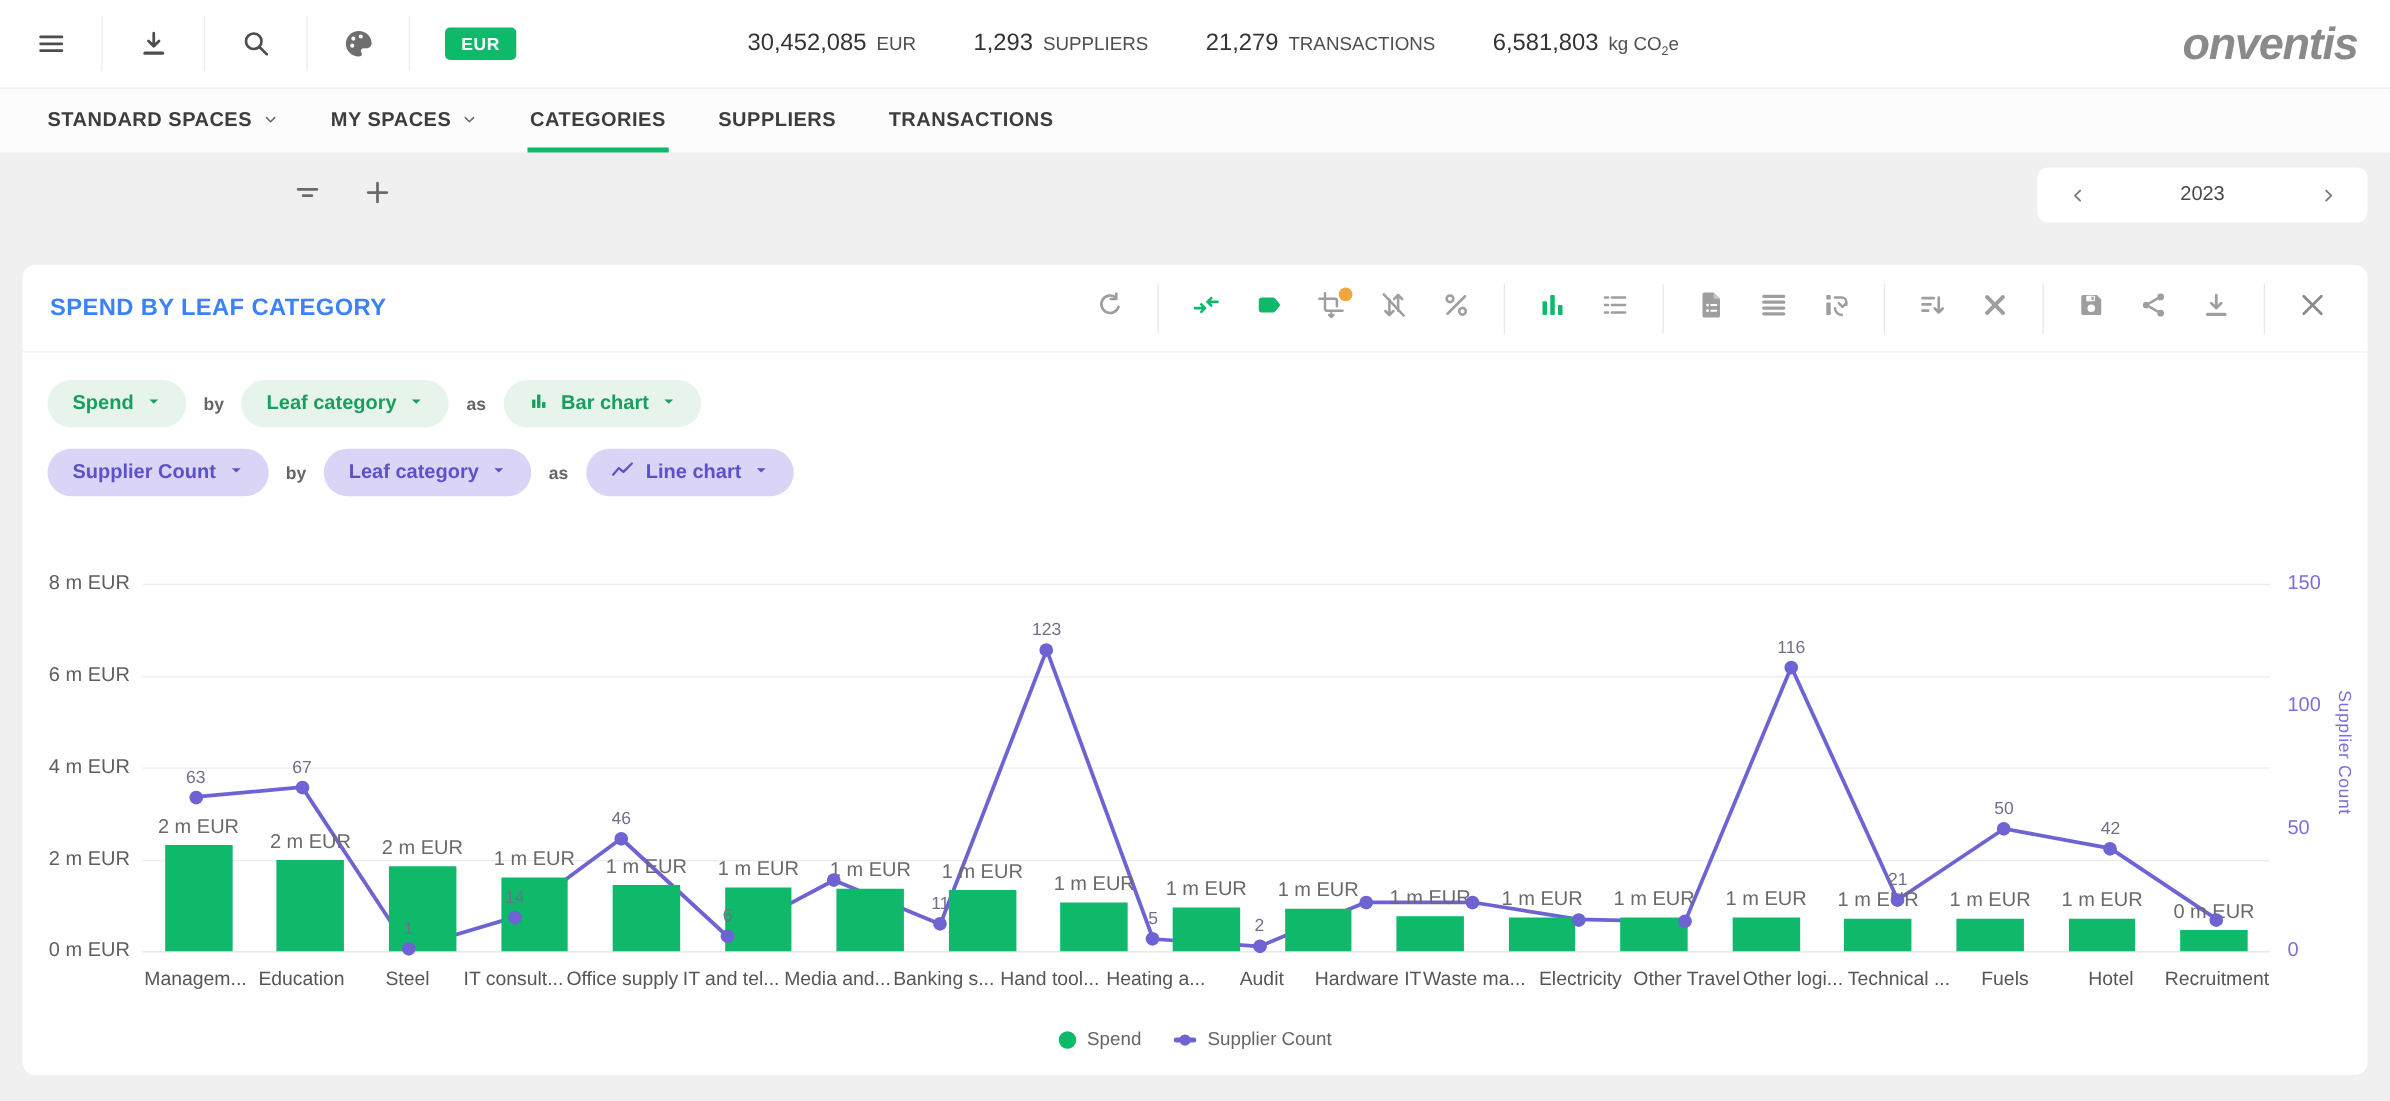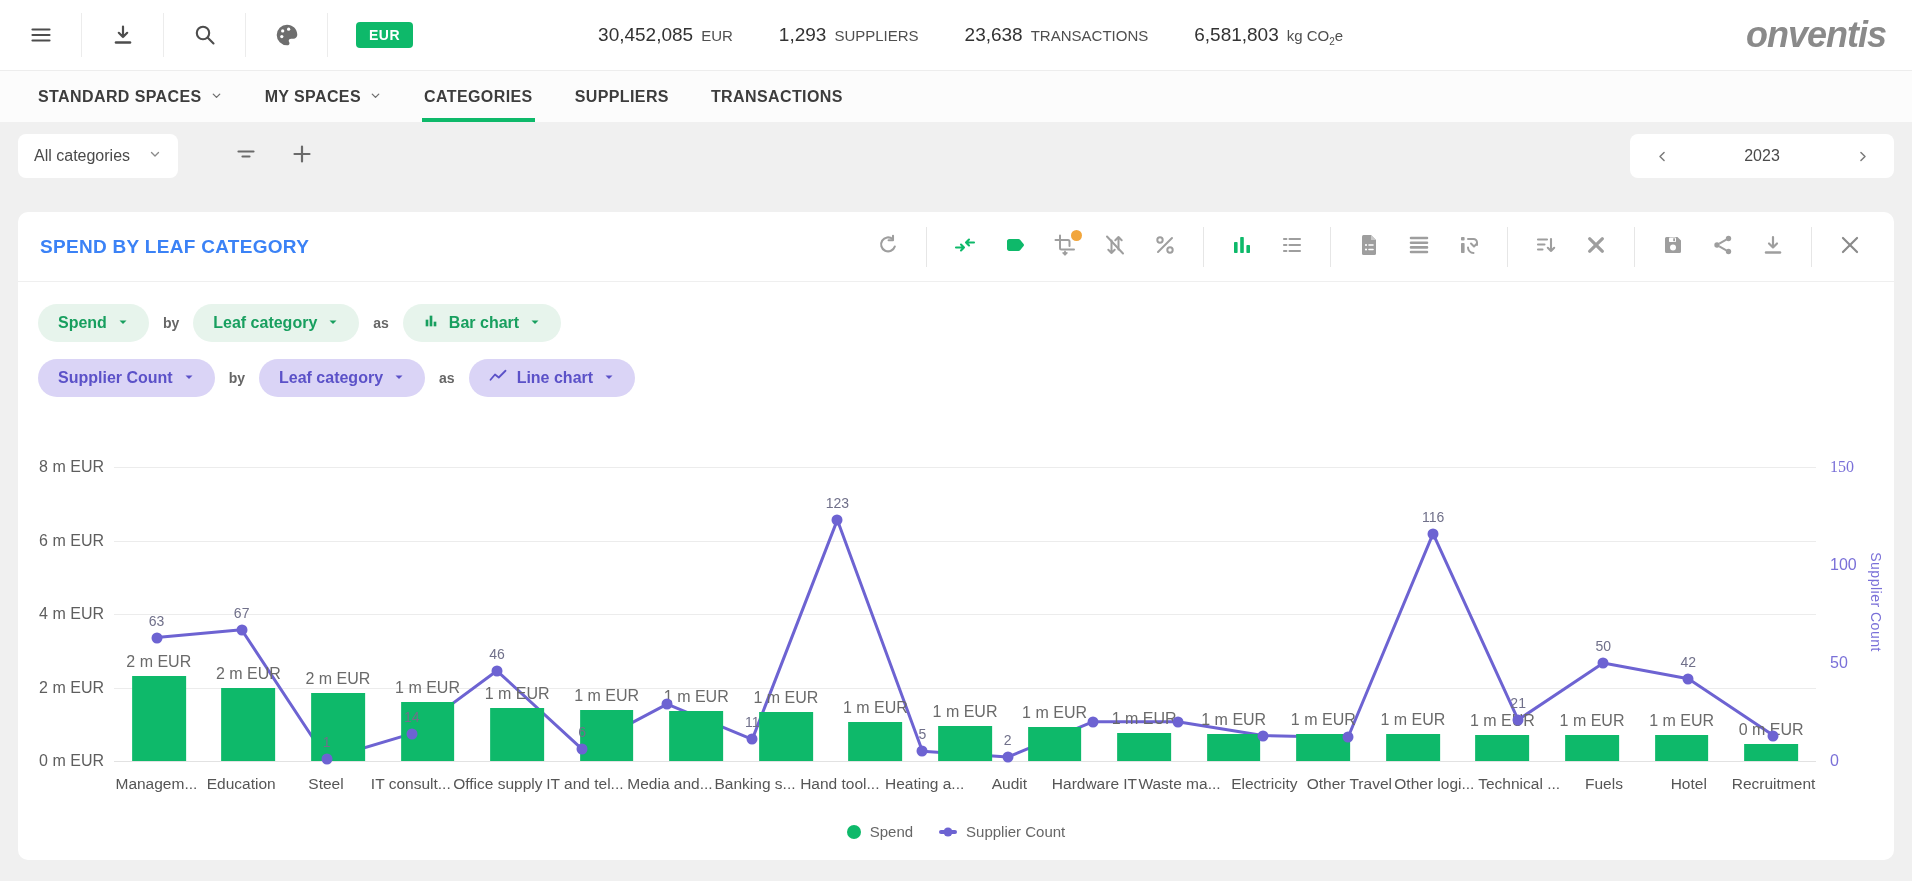--- a/index.html
+++ b/index.html
@@ -144,21 +144,21 @@
   <div class="stats">
     <div class="stat">
       <span class="v">30,452,085</span>
       <span class="l">EUR</span>
     </div>
     <div class="stat">
       <span class="v">1,293</span>
       <span class="l">SUPPLIERS</span>
     </div>
     <div class="stat">
-      <span class="v">23,638</span>
+      <span class="v">21,279</span>
       <span class="l">TRANSACTIONS</span>
     </div>
     <div class="stat">
       <span class="v">6,581,803</span>
       <span class="l"><span>kg CO</span><sub>2</sub><span>e</span></span>
     </div>
   </div>
 
   <div class="logo">onventis</div>
 </div>
@@ -181,26 +181,20 @@
     </div>
     <div class="tab">
       <span>SUPPLIERS</span>
     </div>
     <div class="tab">
       <span>TRANSACTIONS</span>
     </div>
   </div>
 
 <div class="filterbar">
-  <div class="cat-pill">
-    <span>All categories</span>
-    <span><svg width="14" height="14" viewBox="0 0 24 24" fill="none">
-          <path d="M6 9.5l6 6 6-6" stroke="#8a8a8a" stroke-width="2.3" stroke-linecap="round" stroke-linejoin="round"></path>
-        </svg></span>
-  </div>
   <div class="fb-icon" style="left:224px;">
     <span><svg width="24" height="24" viewBox="0 0 24 24" fill="none">
           <path d="M4.5 9.5h15M8.5 14.5h7" stroke="#6a6a6a" stroke-width="2.2" stroke-linecap="round"></path>
         </svg></span>
   </div>
   <div class="fb-icon" style="left:280px;">
     <span><svg width="24" height="24" viewBox="0 0 24 24" fill="none">
           <path d="M12 4.5v15M4.5 12h15" stroke="#6a6a6a" stroke-width="2.2" stroke-linecap="round"></path>
         </svg></span>
   </div>
@@ -554,21 +548,21 @@
           <div class="cat-label">Other Travel</div>
           <div class="cat-label">Other logi...</div>
           <div class="cat-label">Technical ...</div>
           <div class="cat-label">Fuels</div>
           <div class="cat-label">Hotel</div>
           <div class="cat-label">Recruitment</div>
         </div>
     </div>
     <div class="axis-right">
       <div class="right-title">Supplier Count</div>
-    <div class="tick" style="top: 0%; font-family: Liberation Serif, serif;">150</div>
+    <div class="tick" style="top: 0%;">150</div>
         <div class="tick" style="top: 33.3333%;">100</div>
         <div class="tick" style="top: 66.6667%;">50</div>
         <div class="tick" style="top: 100%;">0</div>
       </div>
   </div>
 
   <div class="legend">
     <div class="leg-item">
       <span class="sw-dot"></span>
       <span>Spend</span>

